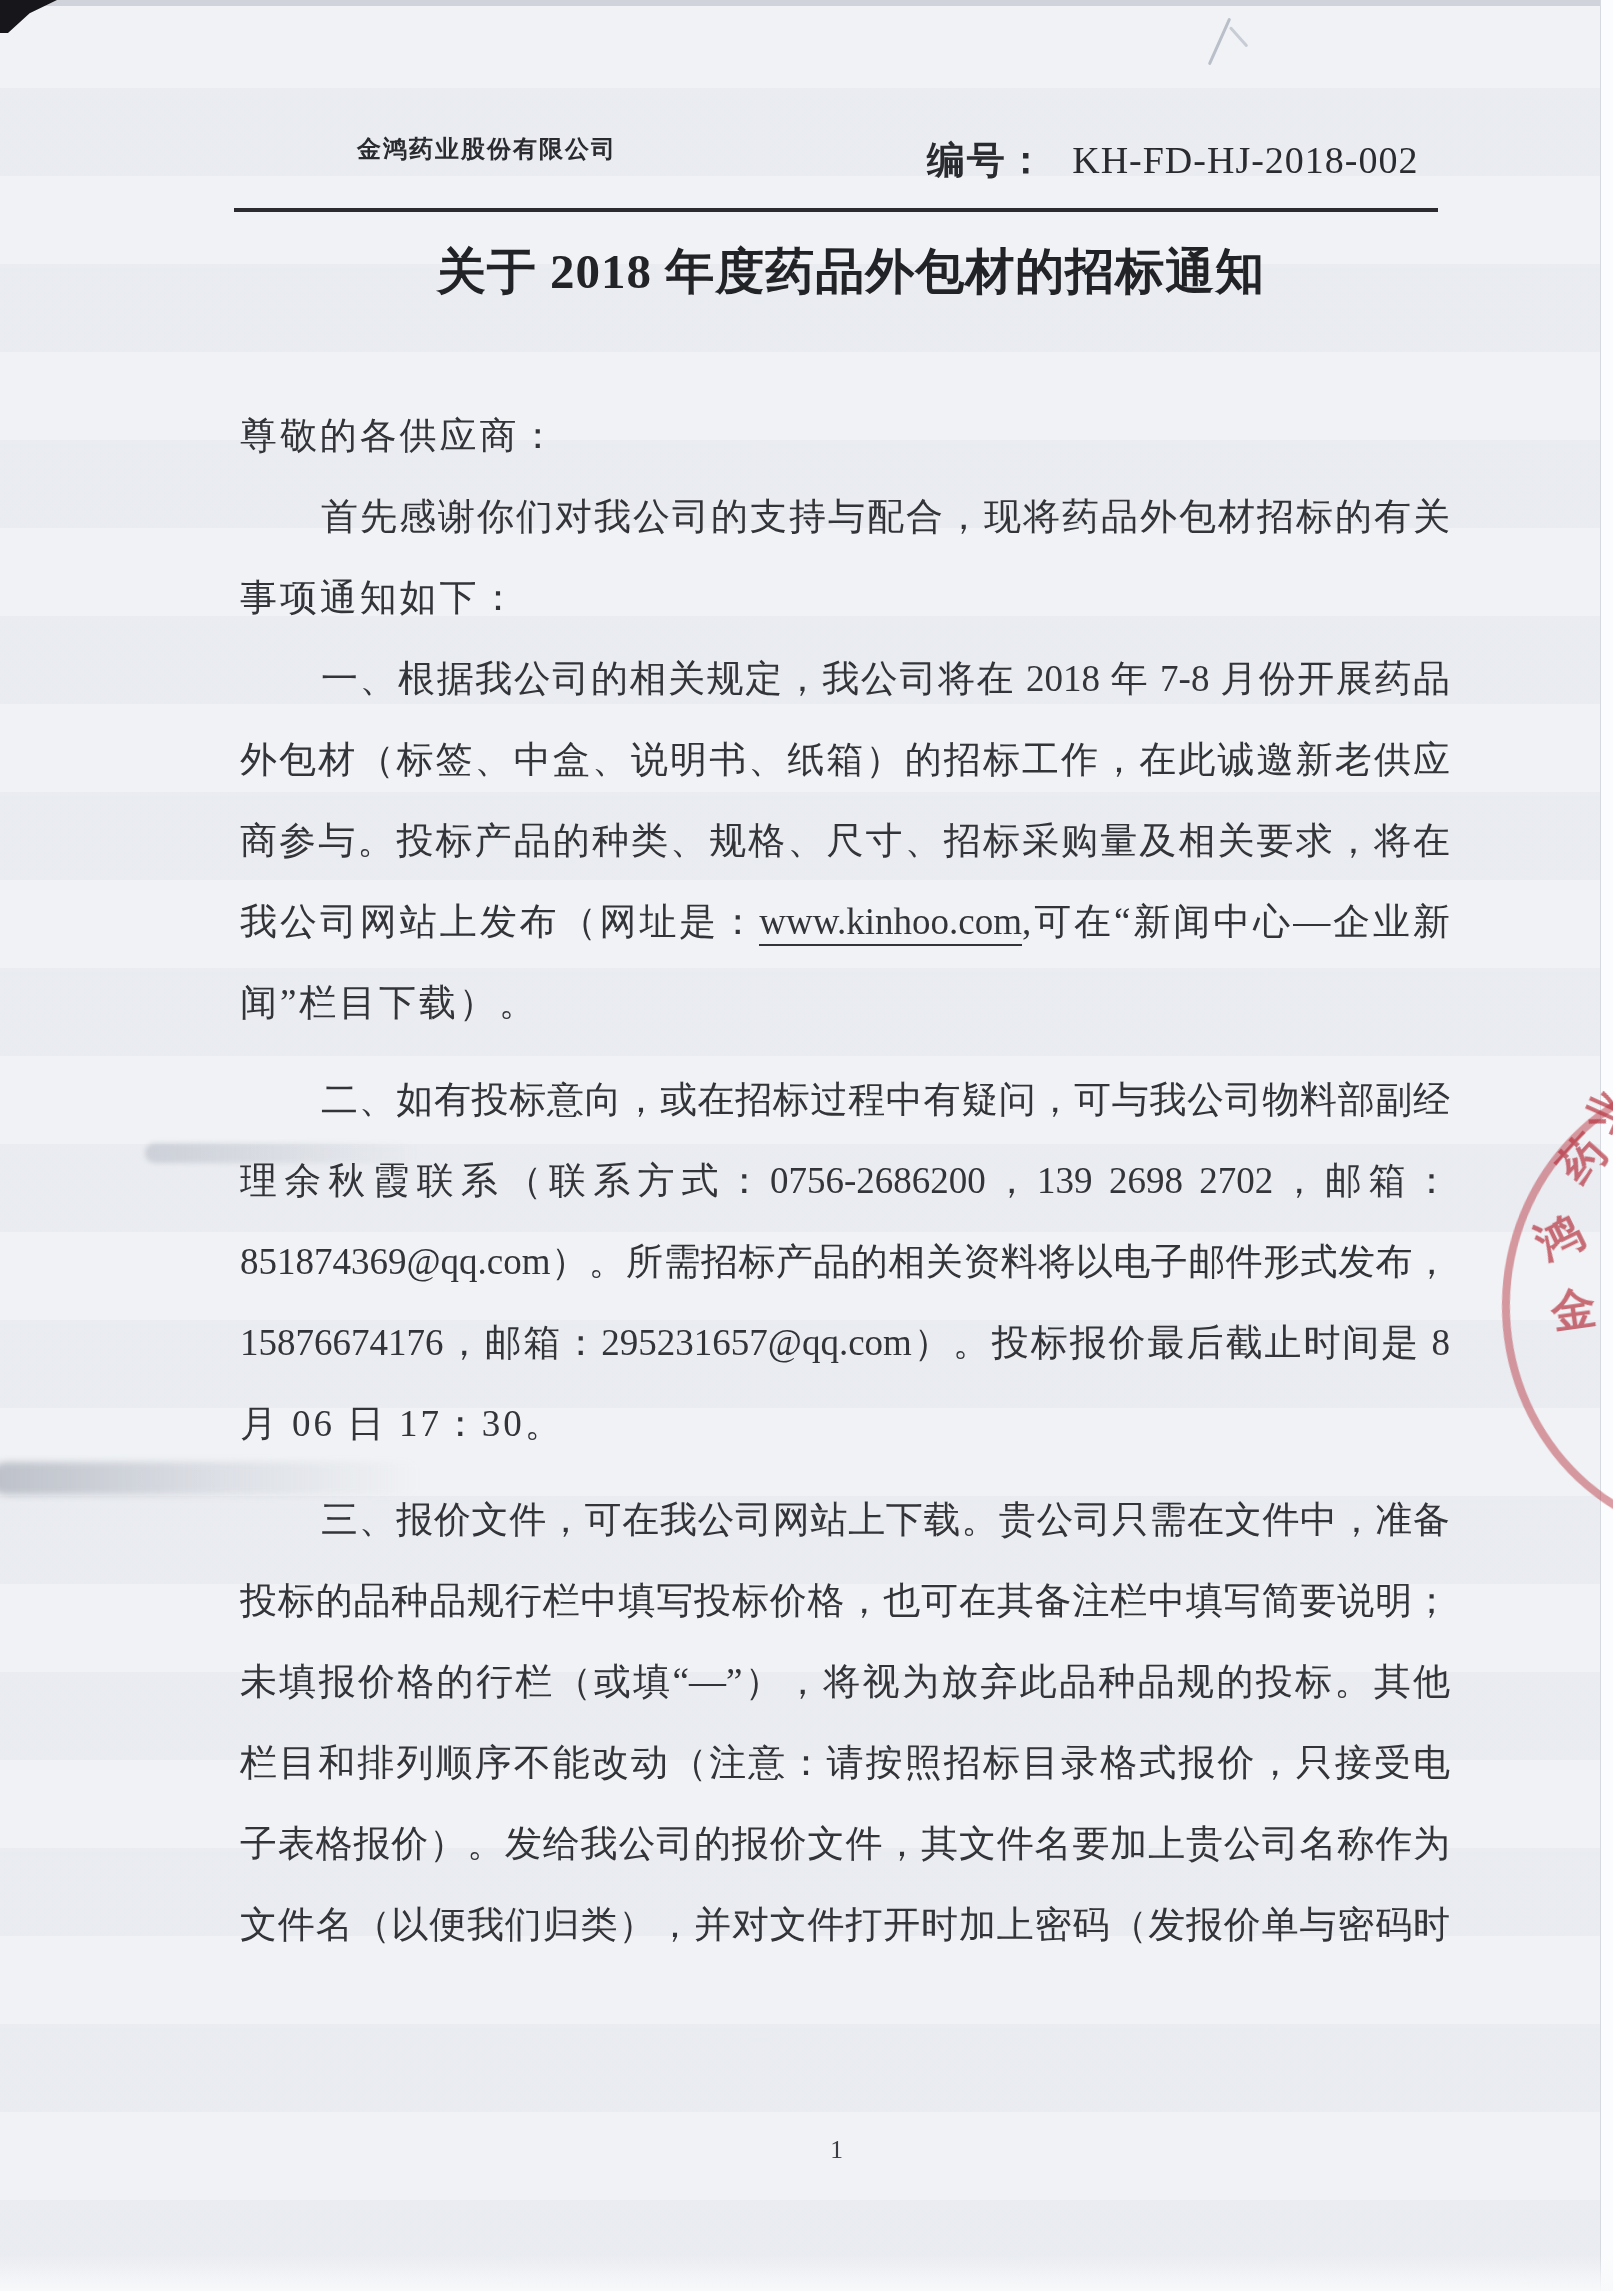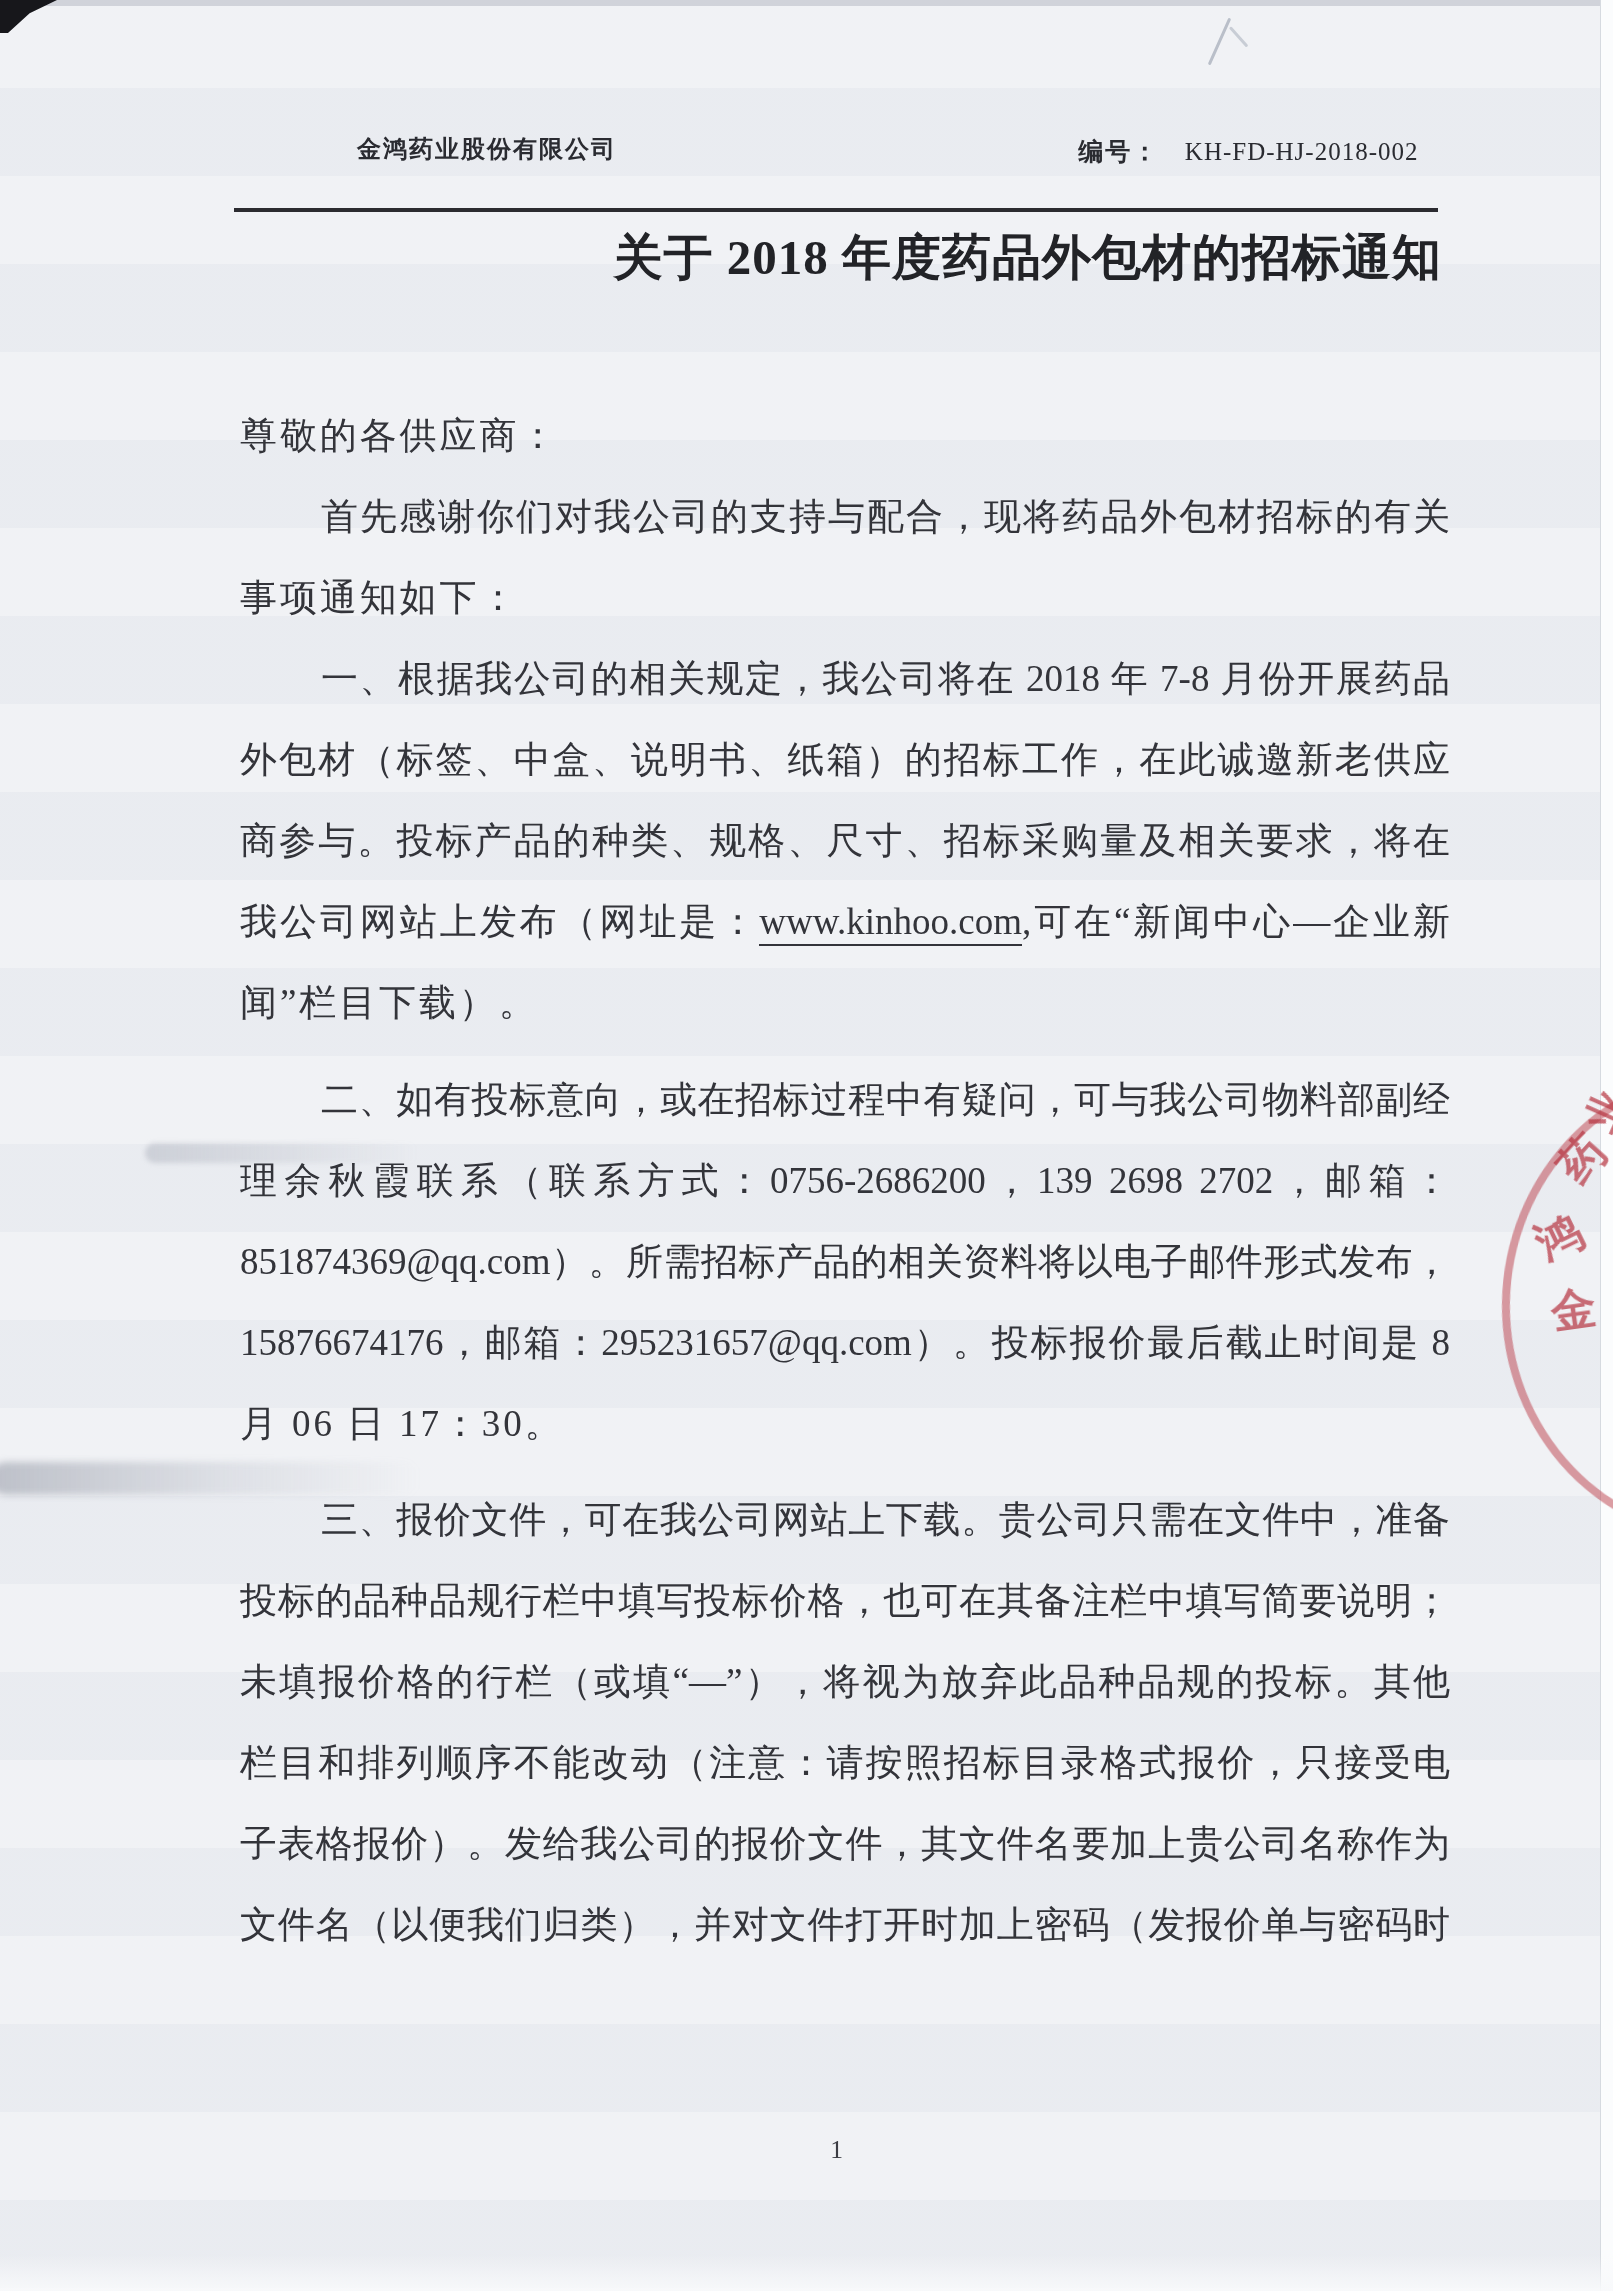--- a/index.html
+++ b/index.html
@@ -49,30 +49,30 @@
   .stamp-char.c1 { left:1560px; top:1129px; transform:rotate(-48deg); }
   .stamp-char.c2 { left:1537px; top:1208px; transform:rotate(-26deg); }
   .stamp-char.c3 { left:1551px; top:1280px; transform:rotate(-8deg); }
 
   
   .content { position:absolute; left:232px; top:0; width:1210px; height:100%; }
 
   .doc-header { position:absolute; left:0; top:133px; width:100%; height:43px; }
   .company { position:absolute; left:125px; top:0; font-size:24px; font-weight:bold;
     letter-spacing:2px; color:#2a2b31; }
-  .doc-no { position:absolute; right:23.5px; top:2px; font-size:25px; color:#2a2b31; }
+  .doc-no { position:absolute; right:23.5px; top:2px; font-size:38px; color:#2a2b31; }
   .doc-no .label { font-weight:bold; letter-spacing:2px; margin-right:25.5px; }
   .doc-no .value { letter-spacing:1px; }
 
   .rule { position:absolute; left:2px; top:208px; width:1204px; height:3.9px;
     background:#2b2b30; }
 
   .doc-title { position:absolute; left:0; top:225px; width:100%;
-    text-align:right; font-size:49px; font-weight:bold; letter-spacing:1px;
-    color:#222327; margin:0; }
+    text-align:center; font-size:49px; font-weight:bold; letter-spacing:1px;
+    color:#222327; margin:14px; }
 
   .body-text { position:absolute; left:8px; top:395px; width:1210px; }
   .line { height:81px; line-height:81px; font-size:37px; letter-spacing:2.9px;
     white-space:nowrap; }
   .line.full { white-space:normal; letter-spacing:0;
     text-align:justify; text-align-last:justify; }
   .line.para { text-indent:81px; }
   .line.gap { margin-top:15.7px; }
   .line .u { border-bottom:2.9px solid #33343a; padding-bottom:2px; }
 

